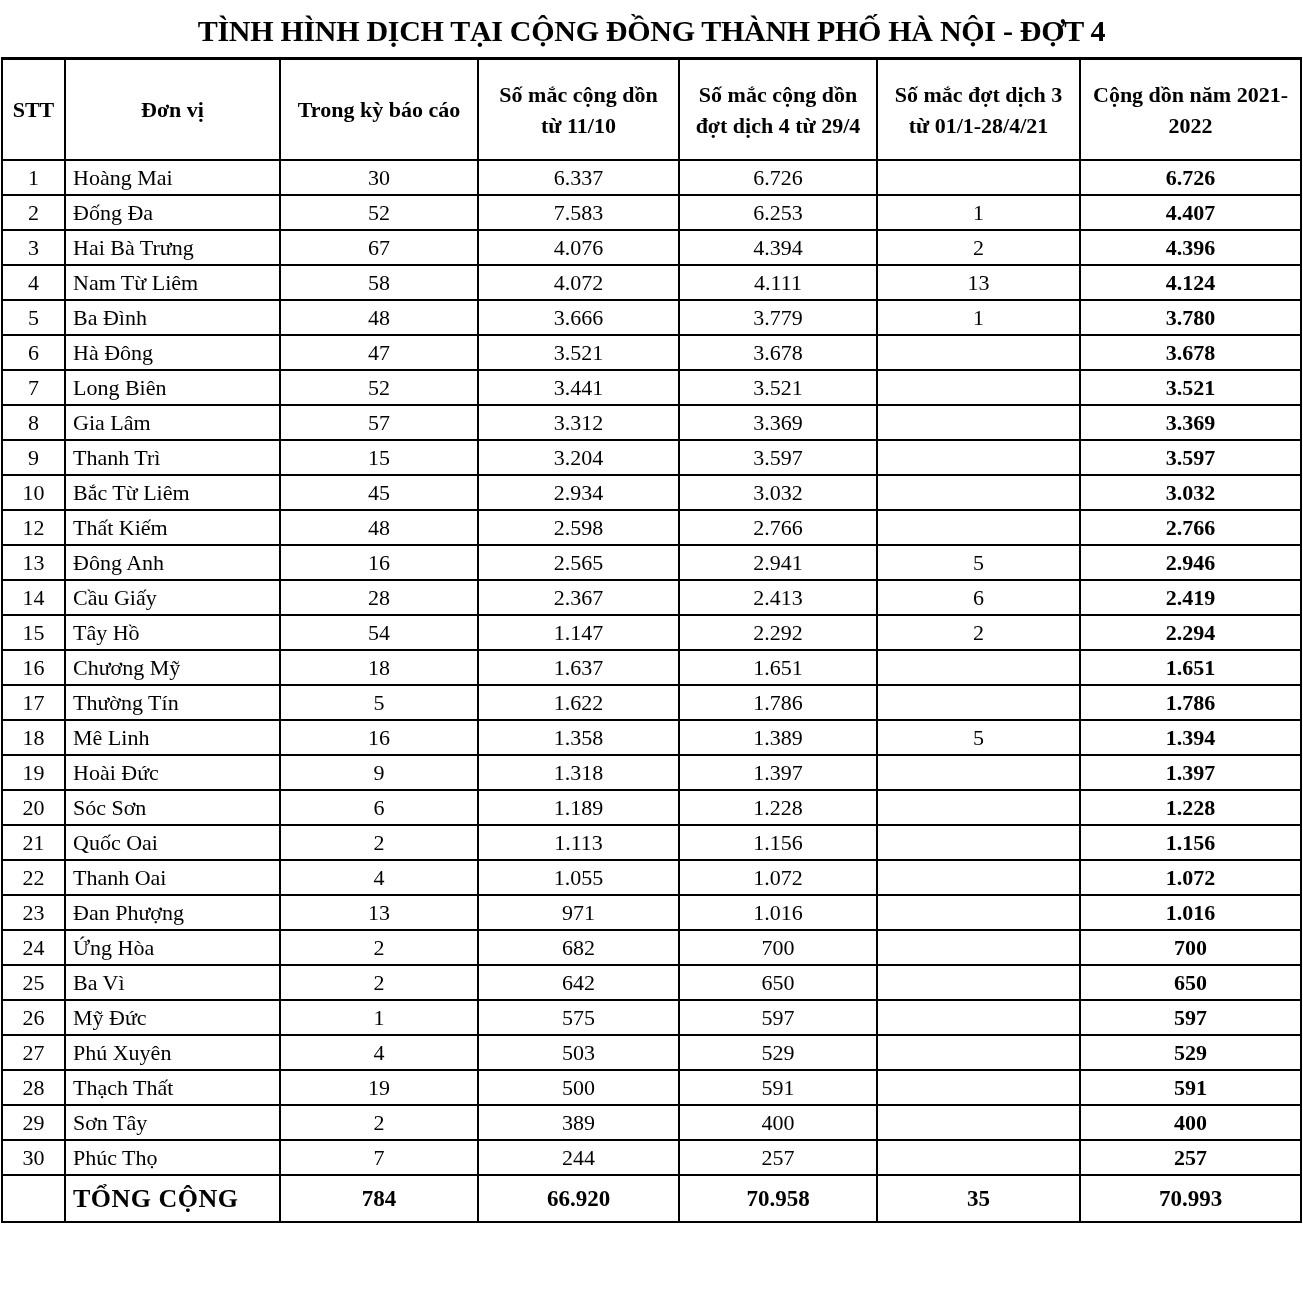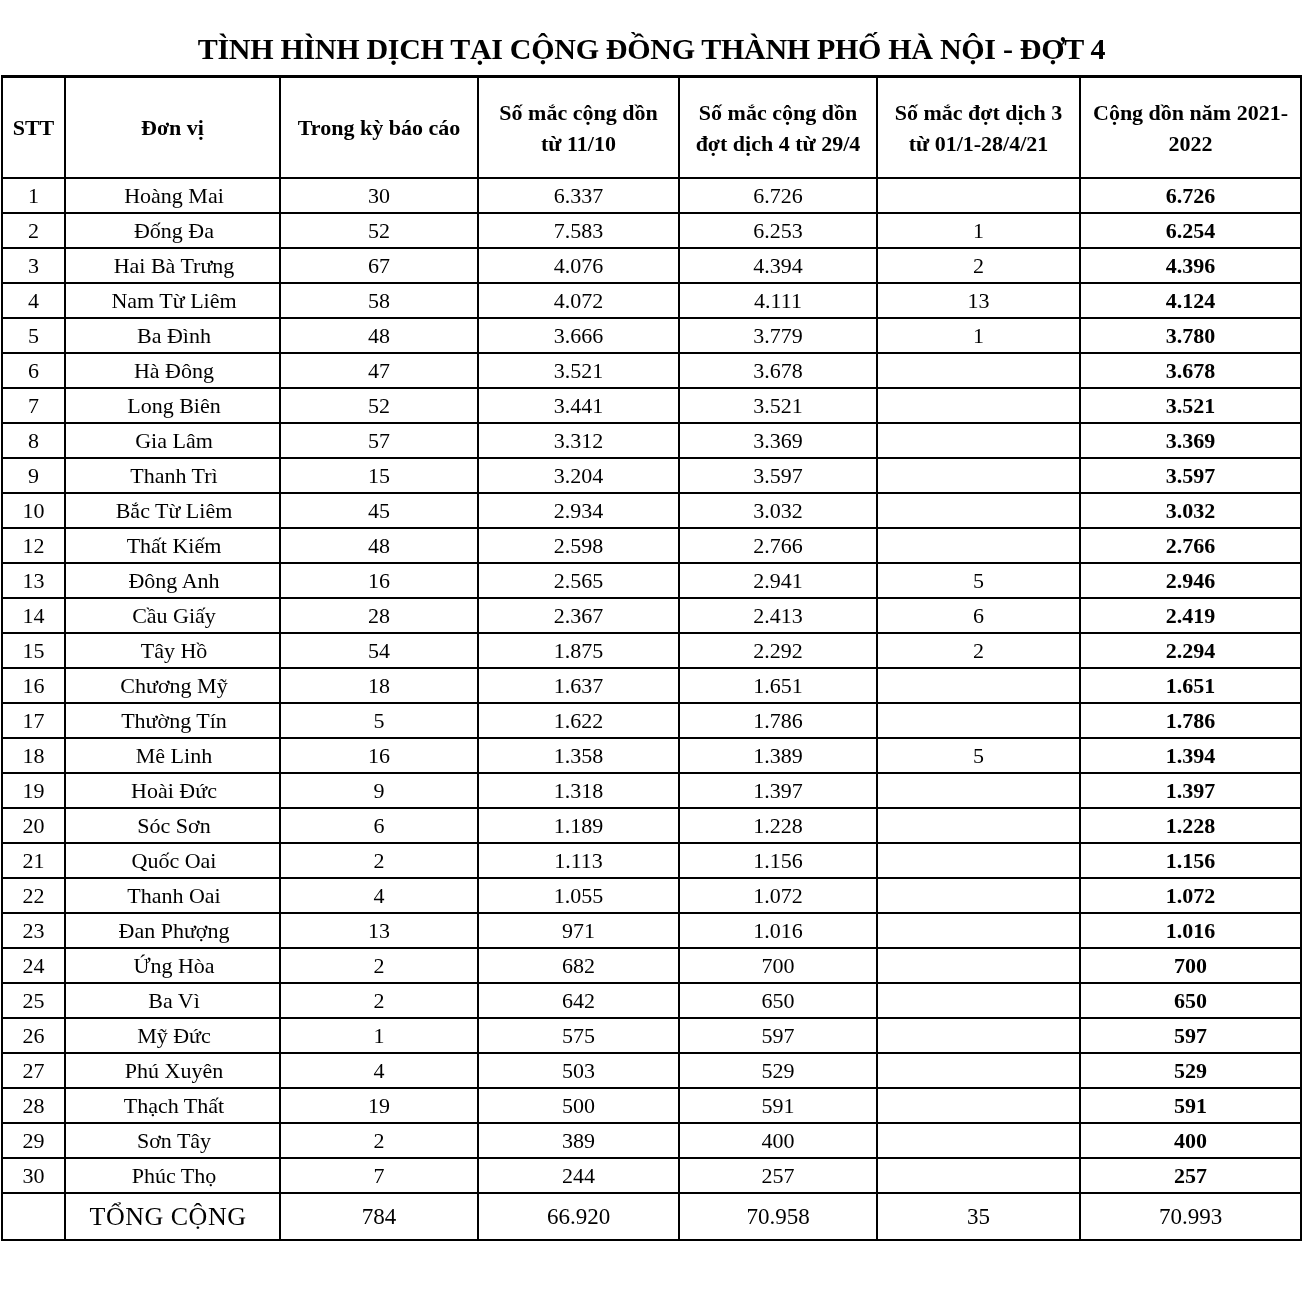--- a/index.html
+++ b/index.html
@@ -11,21 +11,21 @@
     width: 1303px;
     height: 1311px;
     color: #000000;
     font-family: "Liberation Serif", "DejaVu Serif", serif;
     overflow: hidden;
   }
   .page-title {
     font-size: 30px;
     font-weight: bold;
     text-align: center;
-    margin: 31px 6px 0 6px;
+    margin: 13px 6px 0 6px;
     line-height: 36px;
     letter-spacing: -0.3px;
     white-space: nowrap;
   }
   .page-subtitle {
     font-size: 26px;
     text-align: center;
     margin: 3px 0 0 0;
     line-height: 34px;
   }
@@ -53,26 +53,26 @@
   }
   .covid-table tbody td {
     height: 33px;
     font-size: 22px;
     vertical-align: middle;
     padding: 0 4px;
     overflow: hidden;
     white-space: nowrap;
   }
   .col-stt  { text-align: center; }
-  .col-name { text-align: center; padding-left: 7px !important; }
+  .col-name { text-align: left; padding-left: 7px !important; }
   .col-num  { text-align: center; }
   .col-cum  { text-align: center; font-weight: bold; }
   .covid-table tfoot td {
     height: 45px;
-    font-weight: normal;
+    font-weight: bold;
     font-size: 23px;
     vertical-align: middle;
     padding: 0 16px;
   }
   .covid-table tfoot .col-name {
     font-size: 26px;
     letter-spacing: 0.5px;
   }
 </style>
 </head>
@@ -114,21 +114,21 @@
           <td class="col-num"></td>
           <td class="col-cum">6.726</td>
         </tr>
         <tr>
           <td class="col-stt">2</td>
           <td class="col-name">Đống Đa</td>
           <td class="col-num">52</td>
           <td class="col-num">7.583</td>
           <td class="col-num">6.253</td>
           <td class="col-num">1</td>
-          <td class="col-cum">6.254</td>
+          <td class="col-cum">4.407</td>
         </tr>
         <tr>
           <td class="col-stt">3</td>
           <td class="col-name">Hai Bà Trưng</td>
           <td class="col-num">67</td>
           <td class="col-num">4.076</td>
           <td class="col-num">4.394</td>
           <td class="col-num">2</td>
           <td class="col-cum">4.396</td>
         </tr>
@@ -219,21 +219,21 @@
           <td class="col-num">28</td>
           <td class="col-num">2.367</td>
           <td class="col-num">2.413</td>
           <td class="col-num">6</td>
           <td class="col-cum">2.419</td>
         </tr>
         <tr>
           <td class="col-stt">15</td>
           <td class="col-name">Tây Hồ</td>
           <td class="col-num">54</td>
-          <td class="col-num">1.875</td>
+          <td class="col-num">1.147</td>
           <td class="col-num">2.292</td>
           <td class="col-num">2</td>
           <td class="col-cum">2.294</td>
         </tr>
         <tr>
           <td class="col-stt">16</td>
           <td class="col-name">Chương Mỹ</td>
           <td class="col-num">18</td>
           <td class="col-num">1.637</td>
           <td class="col-num">1.651</td>

